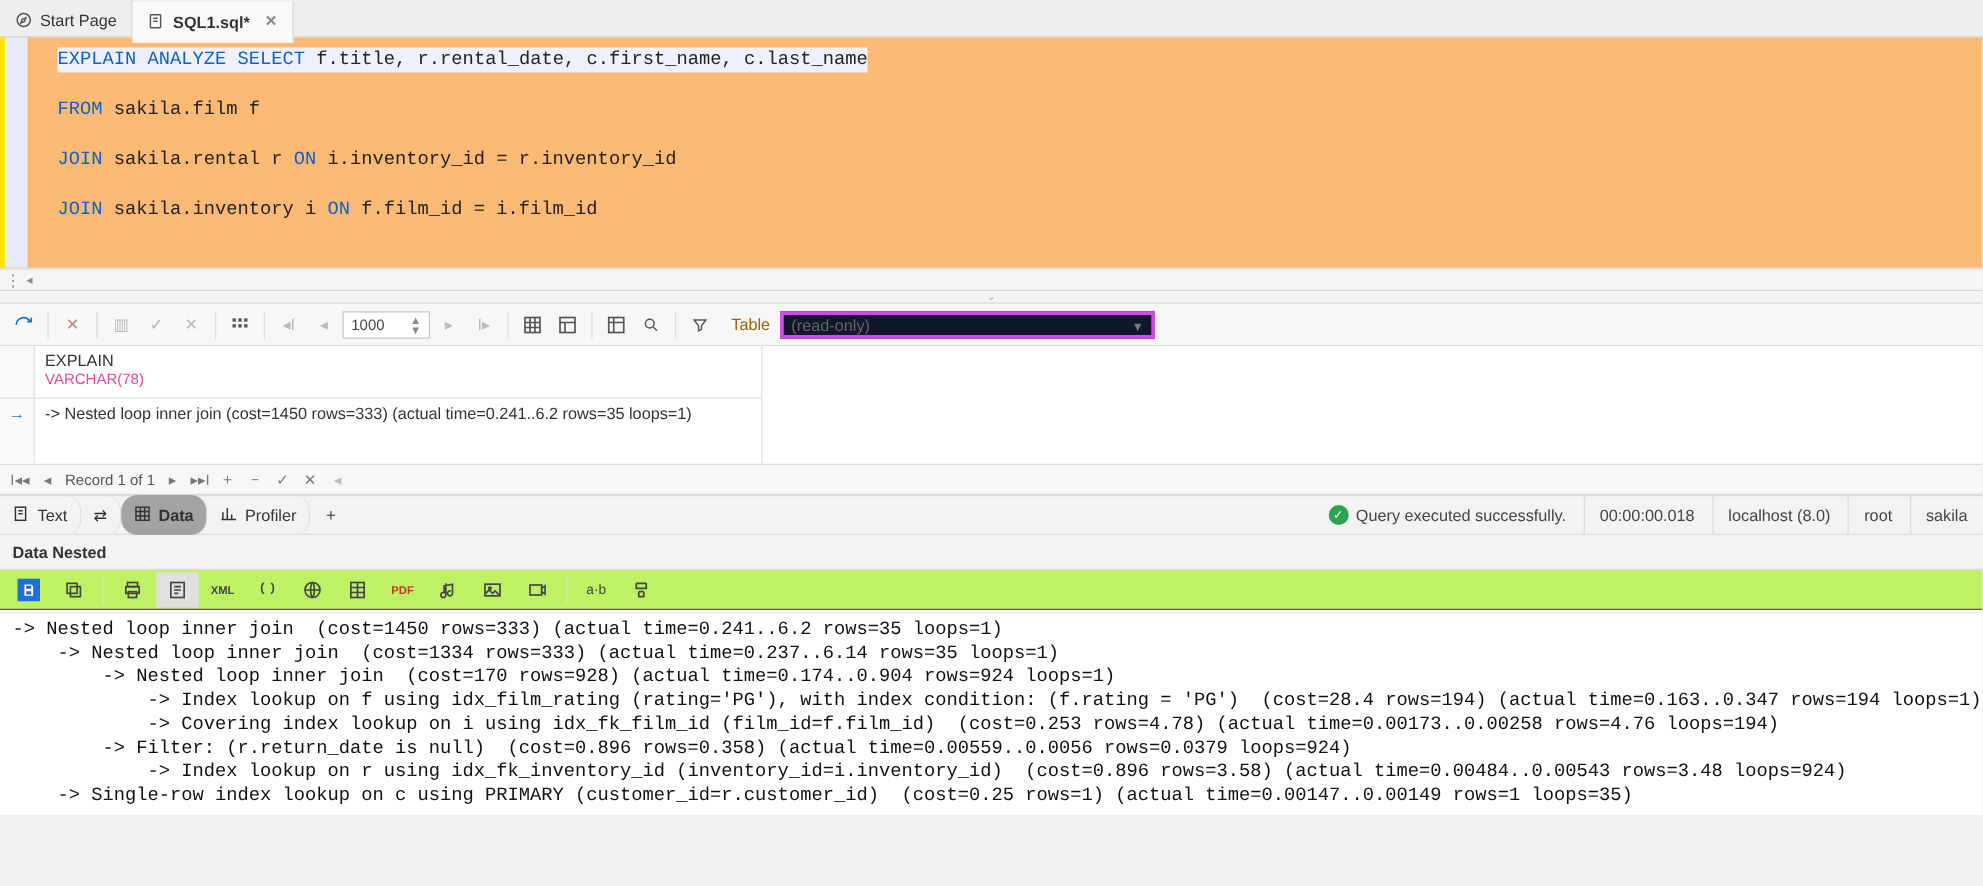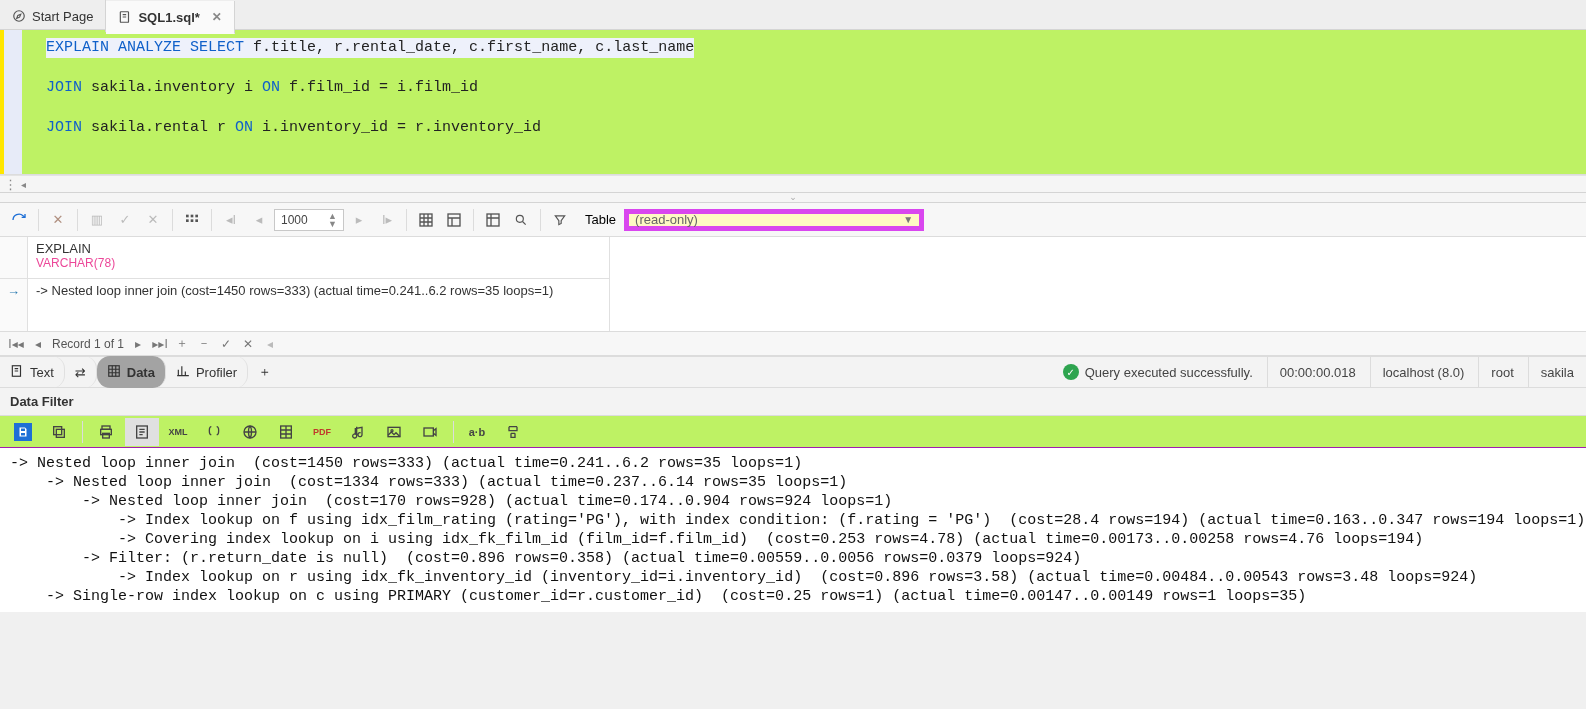--- a/index.html
+++ b/index.html
@@ -2,37 +2,37 @@
 <html><head>
 <meta charset="utf-8">
 <style>
   * { box-sizing: border-box; }
   html, body { margin:0; padding:0; font-family: "Segoe UI", Arial, sans-serif; font-size:13px; color:#222; background:#f0f0f0; width:1586px; }
   .tabs-bar { height:30px; display:flex; align-items:stretch; background:#eeeeee; border-bottom:1px solid #d4d4d4; }
   .tab { display:flex; align-items:center; padding:16px 12px; gap:6px; border-right:1px solid #d4d4d4; color:#333; }
   .tab.active { background:#fafafa; border-bottom:1px solid #fafafa; position:relative; top:1px; font-weight:600; }
   .tab .tab-icon { color:#555; width:14px; height:14px; display:inline-flex; align-items:center; justify-content:center; }
   .tab .close { color:#888; margin-left:6px; font-size:12px; }
-  .editor { background:#bef264; border-bottom:1px solid #dcdcdc; }
+  .editor { background:#fdba74; border-bottom:1px solid #dcdcdc; }
   .editor .yellow { width:4px; background:#ffe600; }
   .editor .blue { width:18px; background:#e7ebf8; }
   .editor pre { margin:0; padding:8px 10px 16px 24px; font-family: Consolas, "Courier New", monospace; font-size:15px; line-height:20px; white-space:pre; }
   .editor .line { display:block; }
   .editor .line.hl { background:#eef1fb; }
   .kw { color:#1060c9; }
   .str { color:#c0392b; }
   .handle-row { height:18px; background:#f5f5f5; border-top:1px solid #e3e3e3; border-bottom:1px solid #d4d4d4; color:#888; display:flex; align-items:center; padding-left:4px; gap:4px; }
   .split { text-align:center; color:#aaa; font-size:9px; background:#f5f5f5; height:10px; line-height:8px; border-bottom:1px solid #d4d4d4; }
   .toolbar { display:flex; align-items:center; height:34px; background:#f7f7f7; border-bottom:1px solid #dcdcdc; padding:0 6px; gap:2px; }
   .tb-btn { width:26px; height:26px; display:inline-flex; align-items:center; justify-content:center; color:#555; border-radius:2px; }
   .sep { width:1px; height:22px; background:#dcdcdc; margin:0 4px; }
   .count-box { width:70px; height:22px; border:1px solid #c8c8c8; background:#fff; display:inline-flex; align-items:center; padding:0 6px; font-size:12px; color:#444; }
   .count-box .spin { margin-left:auto; color:#888; font-size:9px; line-height:8px; display:flex; flex-direction:column; }
-  .tb-label { margin:0 6px 0 10px; color:#000000; }
-  .readonly-combo { width:300px; height:22px; border:5px solid #d946ef; background:#fef9c3; display:inline-flex; align-items:center; padding:0 6px; color:#666; }
+  .tb-label { margin:0 6px 0 10px; color:#a16207; }
+  .readonly-combo { width:300px; height:22px; border:3px solid #d946ef; background:#0f172a; display:inline-flex; align-items:flex-end; padding:0 6px; color:#666; }
   .readonly-combo .chev { margin-left:auto; color:#777; font-size:10px; }
   .grid-panel { background:#fff; height:95px; border-bottom:1px solid #dcdcdc; display:flex; }
   .grid-gutter { width:28px; border-right:1px solid #e0e0e0; background:#fafafa; display:flex; flex-direction:column; }
   .grid-gutter .header-block { height:42px; border-bottom:1px solid #e0e0e0; }
   .grid-gutter .arrow-cell { flex:1; display:flex; align-items:flex-start; justify-content:center; padding-top:4px; color:#2a7ab0; }
   .grid-col { width:582px; border-right:1px solid #e0e0e0; display:flex; flex-direction:column; }
   .grid-col .head { height:42px; border-bottom:1px solid #e0e0e0; padding:4px 8px; }
   .grid-col .head .name { color:#333; }
   .grid-col .head .type { color:#ec4899; font-size:12px; }
   .grid-col .cell { padding:4px 8px; color:#333; }
@@ -76,22 +76,23 @@
   </div>
 </div>
 
 <div class="editor">
   <div style="display:flex;">
     <div style="width:22px; display:flex;">
       <div class="yellow"></div>
         <div class="blue"></div>
     </div>
     <pre><span class="line hl"><span class="kw">EXPLAIN</span> <span class="kw">ANALYZE</span> <span class="kw">SELECT</span><span> f.title, r.rental_date, c.first_name, c.last_name</span></span>
+<span class="line"><span class="kw">FROM</span><span> sakila.film f</span></span>
+<span class="line"><span class="kw">JOIN</span><span> sakila.rental r </span><span class="kw">ON</span><span> i.inventory_id = r.inventory_id</span></span>
 <span class="line"><span class="kw">JOIN</span><span> sakila.inventory i </span><span class="kw">ON</span><span> f.film_id = i.film_id</span></span>
-<span class="line"><span class="kw">JOIN</span><span> sakila.rental r </span><span class="kw">ON</span><span> i.inventory_id = r.inventory_id</span></span>
 </pre>
   </div>
 </div>
 <div class="handle-row">
   <span>⋮</span>
   <span style="font-size:10px;">◂</span>
 </div>
 <div class="split">⌄</div>
 
 <div class="toolbar">
@@ -235,21 +236,21 @@
       </div>
     <div class="status-chip">
         <span>root</span>
       </div>
     <div class="status-chip">
         <span>sakila</span>
       </div>
   </div>
 </div>
 
-<div class="section-title">Data Filter</div>
+<div class="section-title">Data Nested</div>
 <div class="dv-toolbar">
   <span class="dv-btn">
       <span class="save-blue">
         <svg width="12" height="12" viewBox="0 0 24 24" fill="currentColor">
           <path d="M5 3h11l3 3v15H5V3zm3 2v5h8V5H8zm0 14h8v-5H8v5z"></path>
         </svg>
       </span>
     </span>
   <span class="dv-btn">
       <svg width="16" height="16" viewBox="0 0 24 24" fill="none" stroke="currentColor" stroke-width="2">
@@ -302,21 +303,21 @@
         <path d="M3 17l5-5 4 4 3-3 6 6"></path>
       </svg>
     </span>
   <span class="dv-btn">
       <svg width="16" height="16" viewBox="0 0 24 24" fill="none" stroke="currentColor" stroke-width="2">
         <rect x="3" y="6" width="14" height="12"></rect>
         <path d="M17 10l4-3v10l-4-3"></path>
       </svg>
     </span>
   <span class="sep"></span>
-  <span class="dv-btn" style="font-size:11px;font-weight:bold;">a·b</span>
+  <span class="dv-btn" style="font-size:11px;">a·b</span>
   <span class="dv-btn">
       <svg width="16" height="16" viewBox="0 0 24 24" fill="none" stroke="currentColor" stroke-width="2">
         <path d="M6 4h12M6 4v6h12V4M9 14h6M9 14v6h6v-6"></path>
       </svg>
     </span>
 </div>
 <div class="explain-out" id="explain-out">-&gt; Nested loop inner join  (cost=1450 rows=333) (actual time=0.241..6.2 rows=35 loops=1)
     -&gt; Nested loop inner join  (cost=1334 rows=333) (actual time=0.237..6.14 rows=35 loops=1)
         -&gt; Nested loop inner join  (cost=170 rows=928) (actual time=0.174..0.904 rows=924 loops=1)
             -&gt; Index lookup on f using idx_film_rating (rating='PG'), with index condition: (f.rating = 'PG')  (cost=28.4 rows=194) (actual time=0.163..0.347 rows=194 loops=1)

